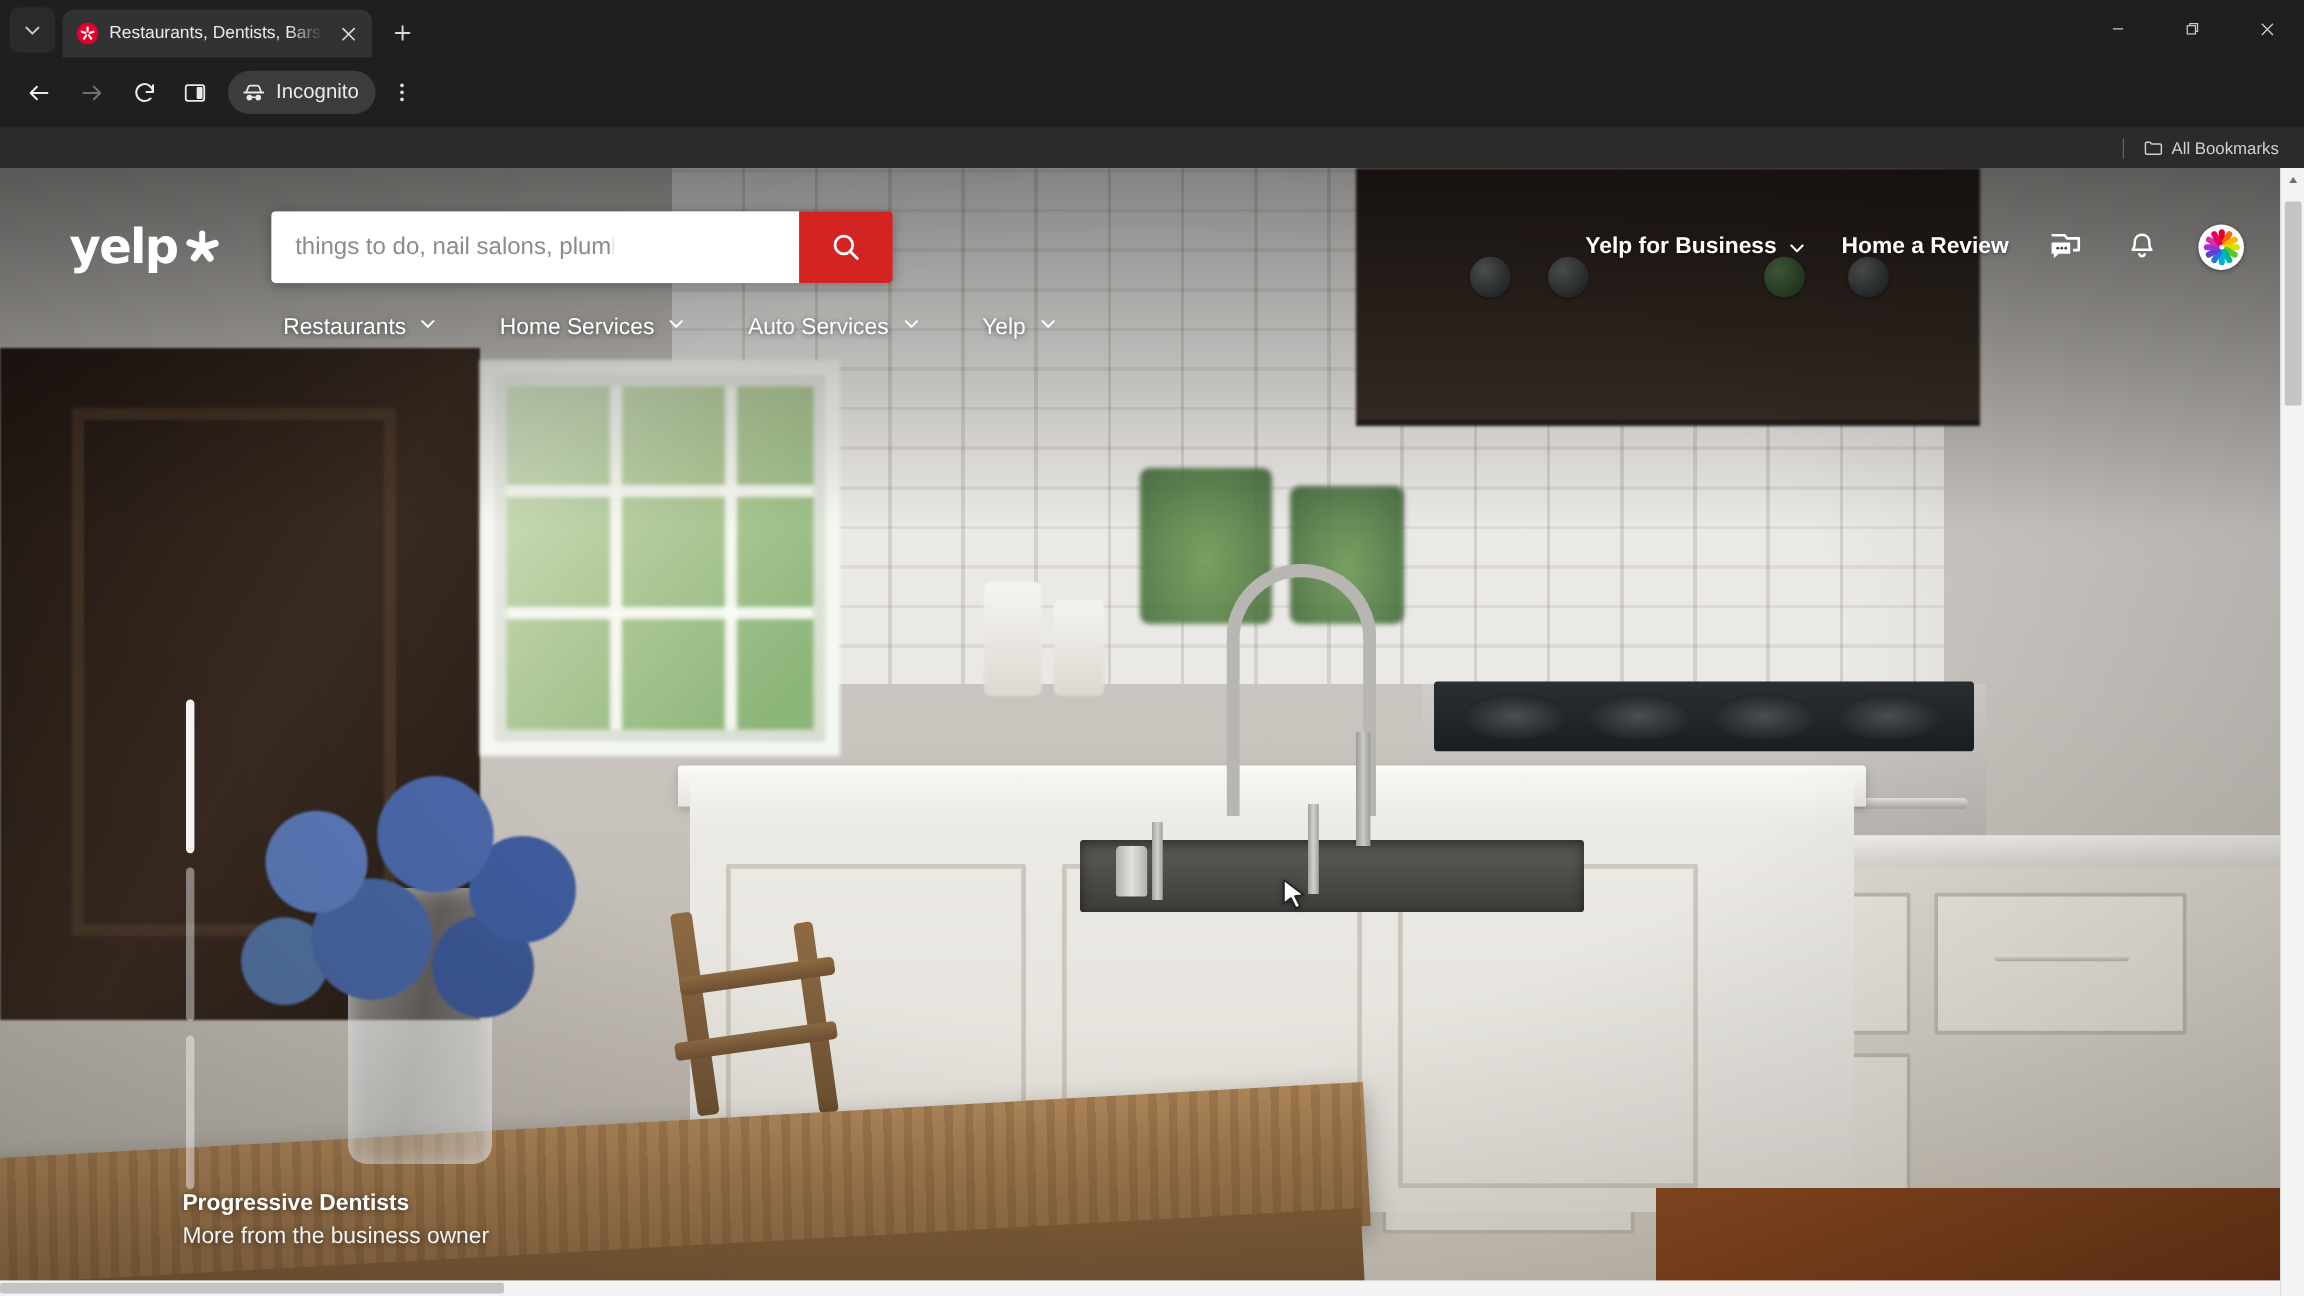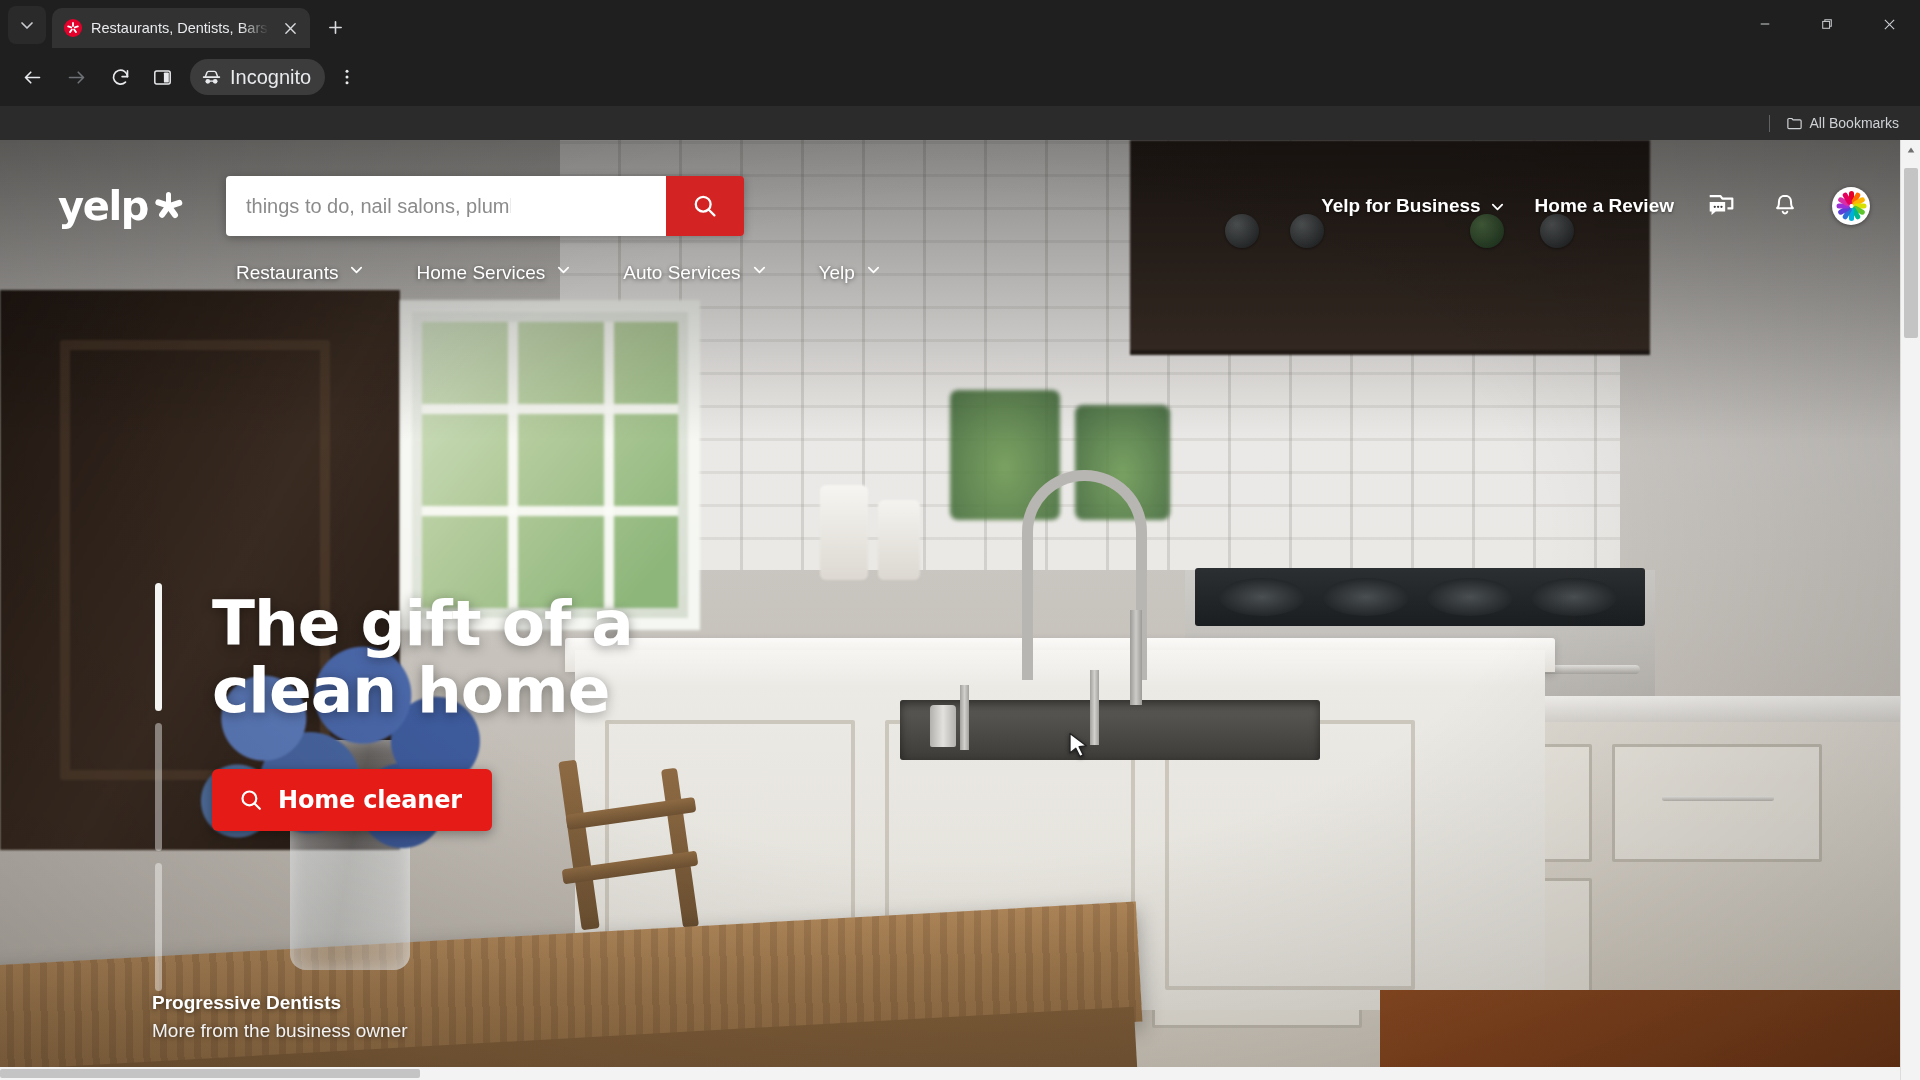--- a/index.html
+++ b/index.html
@@ -48,21 +48,21 @@
   }
   .site-chip { width:30px; height:30px; border-radius:50%; display:flex; align-items:center; justify-content:center; flex:0 0 30px; background:#3a3a3a; }
   .url { flex:1; color:#e8eaed; font-size:16.5px; letter-spacing:.1px; padding-left:6px; }
   .omni-actions { display:flex; align-items:center; gap:2px; }
   .omni-ic { width:32px; height:32px; border-radius:50%; display:flex; align-items:center; justify-content:center; }
   .tb-ic { width:36px; height:36px; border-radius:50%; display:flex; align-items:center; justify-content:center; flex:0 0 36px; }
   .incognito-chip {
     height:36px; border-radius:18px; background:#3c3c3c; display:flex; align-items:center;
     gap:8px; padding:0 14px 0 11px; margin-left:6px;
   }
-  .incognito-chip span { color:#e8eaed; font-size:20px; }
+  .incognito-chip span { color:#e8eaed; font-size:17px; }
 
   .bookmarkbar { height:34px; background:#2b2b2b; display:flex; align-items:center; justify-content:flex-end; padding-right:14px; gap:9px; flex:0 0 34px; }
   .bm-div { width:1px; height:17px; background:#5f6368; }
   .bm-all { display:flex; align-items:center; gap:7px; padding:4px 7px; border-radius:5px; }
   .bm-all span { color:#cfd2d5; font-size:14px; }
 
   
   .viewport { flex:1; position:relative; overflow:hidden; background:#c9c6c2; }
 
   
@@ -495,30 +495,20 @@
         </div>
       </div>
     </div>
 
     <div class="slider-dots">
       <div class="sdot active"></div>
       <div class="sdot"></div>
       <div class="sdot"></div>
     </div>
 
-    <div class="hero-copy">
-      <div class="hero-title">The gift of a clean home</div>
-      <div class="cta">
-        <svg viewBox="0 0 26 26" width="26" height="26">
-          <circle cx="11.4" cy="11.4" r="6.9" stroke="#fff" stroke-width="2.2" fill="none"></circle>
-          <path d="M16.5 16.5L21.8 21.8" stroke="#fff" stroke-width="2.2" stroke-linecap="round"></path>
-        </svg>
-        <span>Home cleaner</span>
-      </div>
-    </div>
 
     <div class="attribution">
       <div class="attr-title">Progressive Dentists</div>
       <div class="attr-sub">More from the business owner</div>
     </div>
 
     <div class="scrollbar">
       <div class="sb-arrow">
         <svg viewBox="0 0 12 12" width="10" height="10">
           <path d="M6 3l4 6H2z" fill="#707070"></path>

